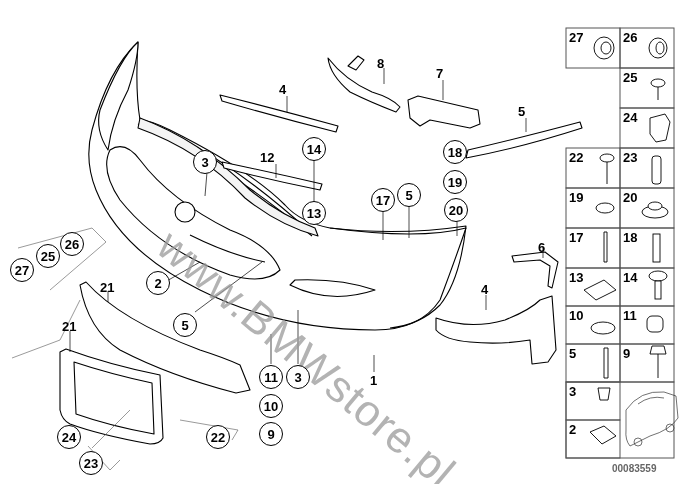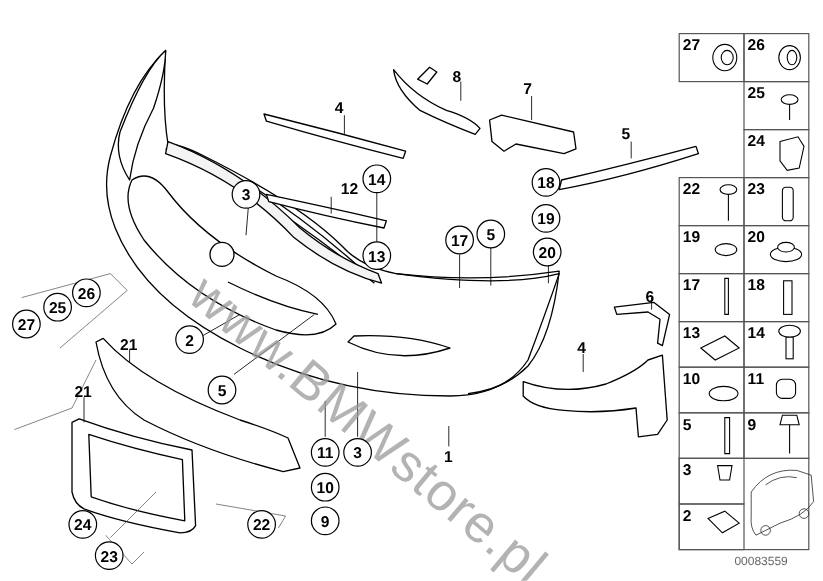--- a/index.html
+++ b/index.html
@@ -2,21 +2,21 @@
 <html><head>
 <meta charset="utf-8">
 <style>
   html,body{margin:0;padding:0;background:#fff;}
   body{width:686px;height:484px;position:relative;overflow:hidden;font-family:"Liberation Sans",sans-serif;}
   #canvas{position:absolute;left:0;top:0;width:686px;height:484px;}
   .callout{position:absolute;width:24px;height:24px;border:1.3px solid #000;border-radius:50%;box-sizing:border-box;background:#fff;
     display:flex;align-items:center;justify-content:center;font-weight:bold;font-size:13px;color:#000;}
   .plain{position:absolute;font-weight:bold;font-size:13px;color:#000;}
   .watermark{position:absolute;left:180px;top:220px;font-size:44px;color:#9a9a9a;opacity:0.75;transform:rotate(40deg);transform-origin:left top;white-space:nowrap;font-family:"Liberation Sans",sans-serif;letter-spacing:1px;}
-  .diagram-id{position:absolute;left:612px;top:463px;font-size:10px;color:#666;}
+  .diagram-id{position:absolute;left:612px;top:463px;font-size:10px;color:#666;font-weight:bold;}
 </style>
 </head>
 <body>
 
 <svg id="canvas" viewBox="0 0 686 484" xmlns="http://www.w3.org/2000/svg">
   <g fill="#fff" stroke="#000" stroke-width="1.1" stroke-linejoin="round">
 
     <path d="M138 42 Q108 70 92 130 Q84 160 96 190 Q120 250 200 290 Q280 330 375 330 Q420 330 440 300 Q455 260 466 228 Q420 240 330 228 Q300 222 285 205 Q250 170 170 130 Q150 120 140 120 Q135 90 138 42 Z"></path>
     <path d="M140 120 Q220 150 310 232" fill="none"></path>
     <path d="M138 124 Q220 160 312 236" fill="none"></path>
@@ -138,21 +138,21 @@
     <path d="M626 410 Q640 390 664 392 L676 396 L678 418 Q670 430 650 436 L630 446 Q625 440 626 430 Z"></path>
     <path d="M638 404 Q650 395 664 398"></path>
     <ellipse cx="638" cy="442" rx="4" ry="4"></ellipse>
     <ellipse cx="670" cy="428" rx="4" ry="4"></ellipse>
   </g>
 </svg>
 
 <div class="watermark">www.BMWstore.pl</div>
 
 <div class="plain" style="left:279px;top:82px">4</div>
-<div class="plain" style="left:284px;top:150px">12</div>
+<div class="plain" style="left:260px;top:150px">12</div>
 <div class="plain" style="left:377px;top:56px">8</div>
 <div class="plain" style="left:436px;top:66px">7</div>
 <div class="plain" style="left:518px;top:104px">5</div>
 <div class="plain" style="left:538px;top:240px">6</div>
 <div class="plain" style="left:481px;top:282px">4</div>
 <div class="plain" style="left:370px;top:373px">1</div>
 <div class="plain" style="left:100px;top:280px">21</div>
 <div class="plain" style="left:62px;top:319px">21</div>
 
 <div class="callout" style="left:193px;top:150px">3</div>

